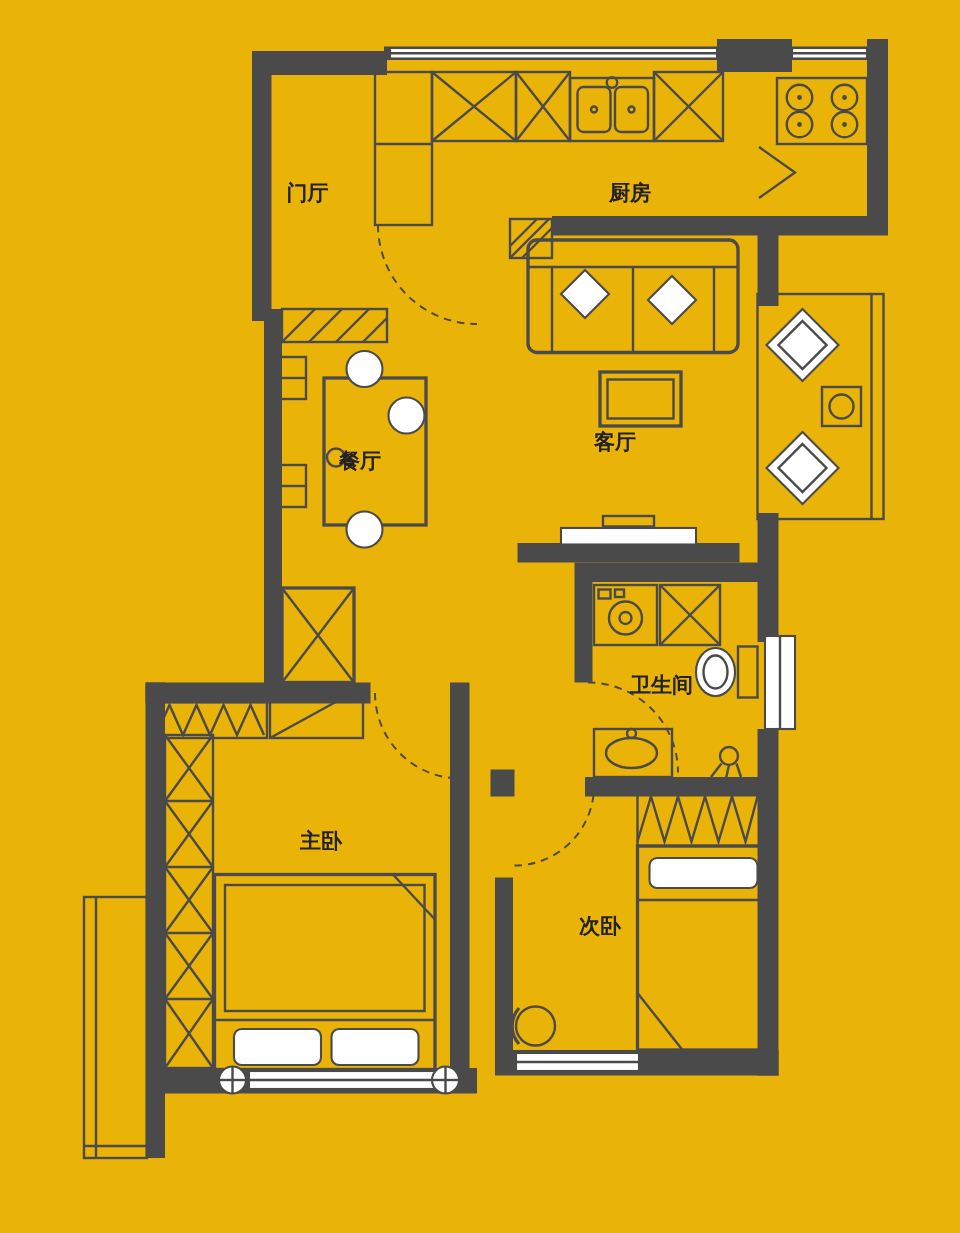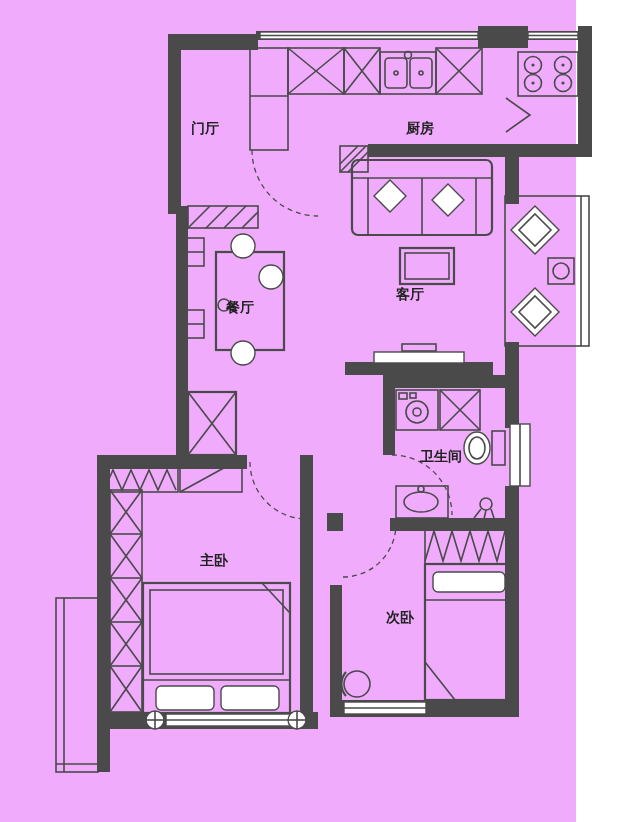--- a/index.html
+++ b/index.html
@@ -1,17 +1,17 @@
 <!DOCTYPE html>
 <html><head>
 <meta charset="utf-8">
 <style>
   html,body { margin:0; padding:0; background:#ffffff; }
   .page {
-    width:576px; height:822px; position:relative; background:#f0abfc;
+    width:640px; height:822px; position:relative; background:#eab308;
     font-family:"Liberation Sans", sans-serif;
   }
   svg { display:block; }
   .wall  { fill:#4a4a4a; stroke:none; }
   .thin  { fill:none; stroke:#4a4a4a; stroke-width:1.6; }
   .thin2 { fill:none; stroke:#4a4a4a; stroke-width:2.2; }
   .fillw { fill:#ffffff; stroke:#4a4a4a; stroke-width:1.4; }
   .dash  { fill:none; stroke:#4a4a4a; stroke-width:1.3; stroke-dasharray:5 4; }
   .lbl   { font-family:"Liberation Sans", sans-serif; font-size:14px; font-weight:bold;
            fill:#222222; text-anchor:middle; }

